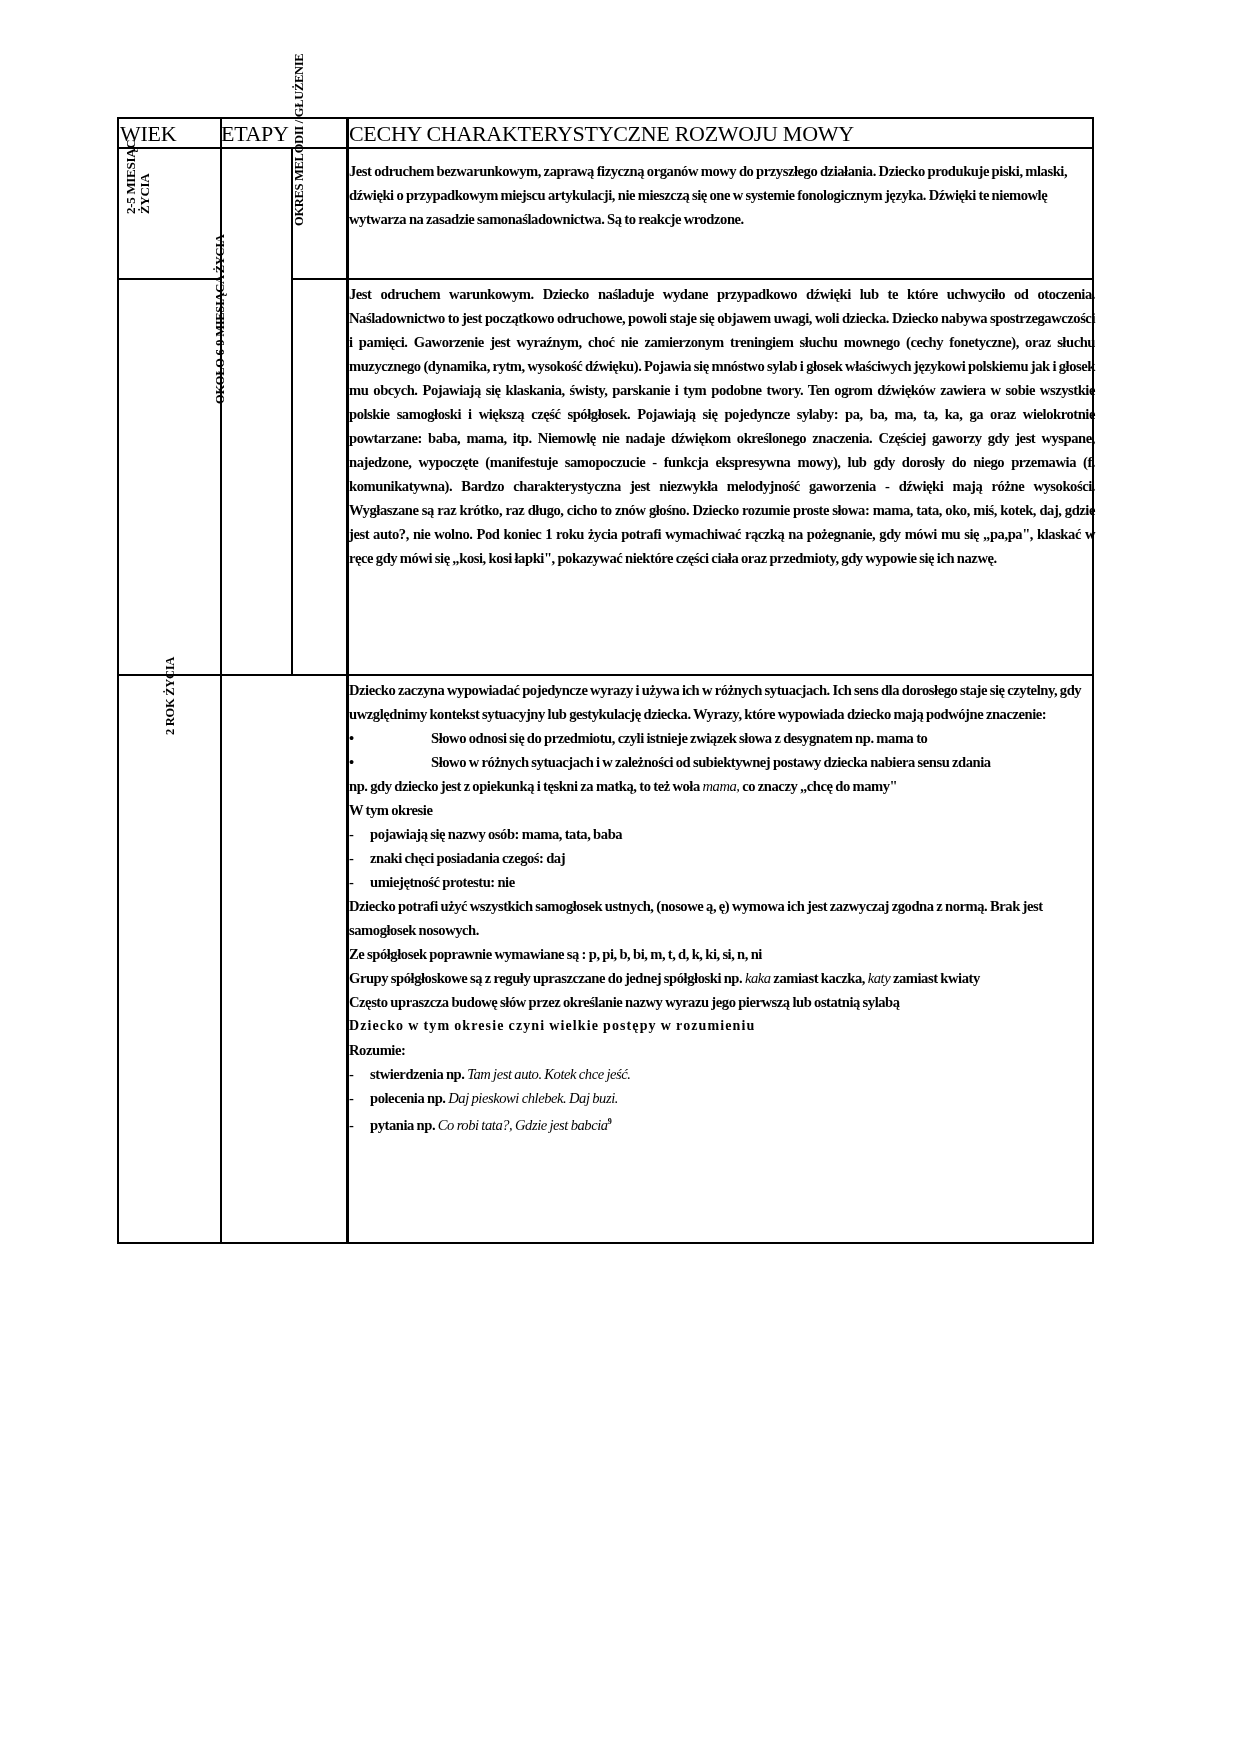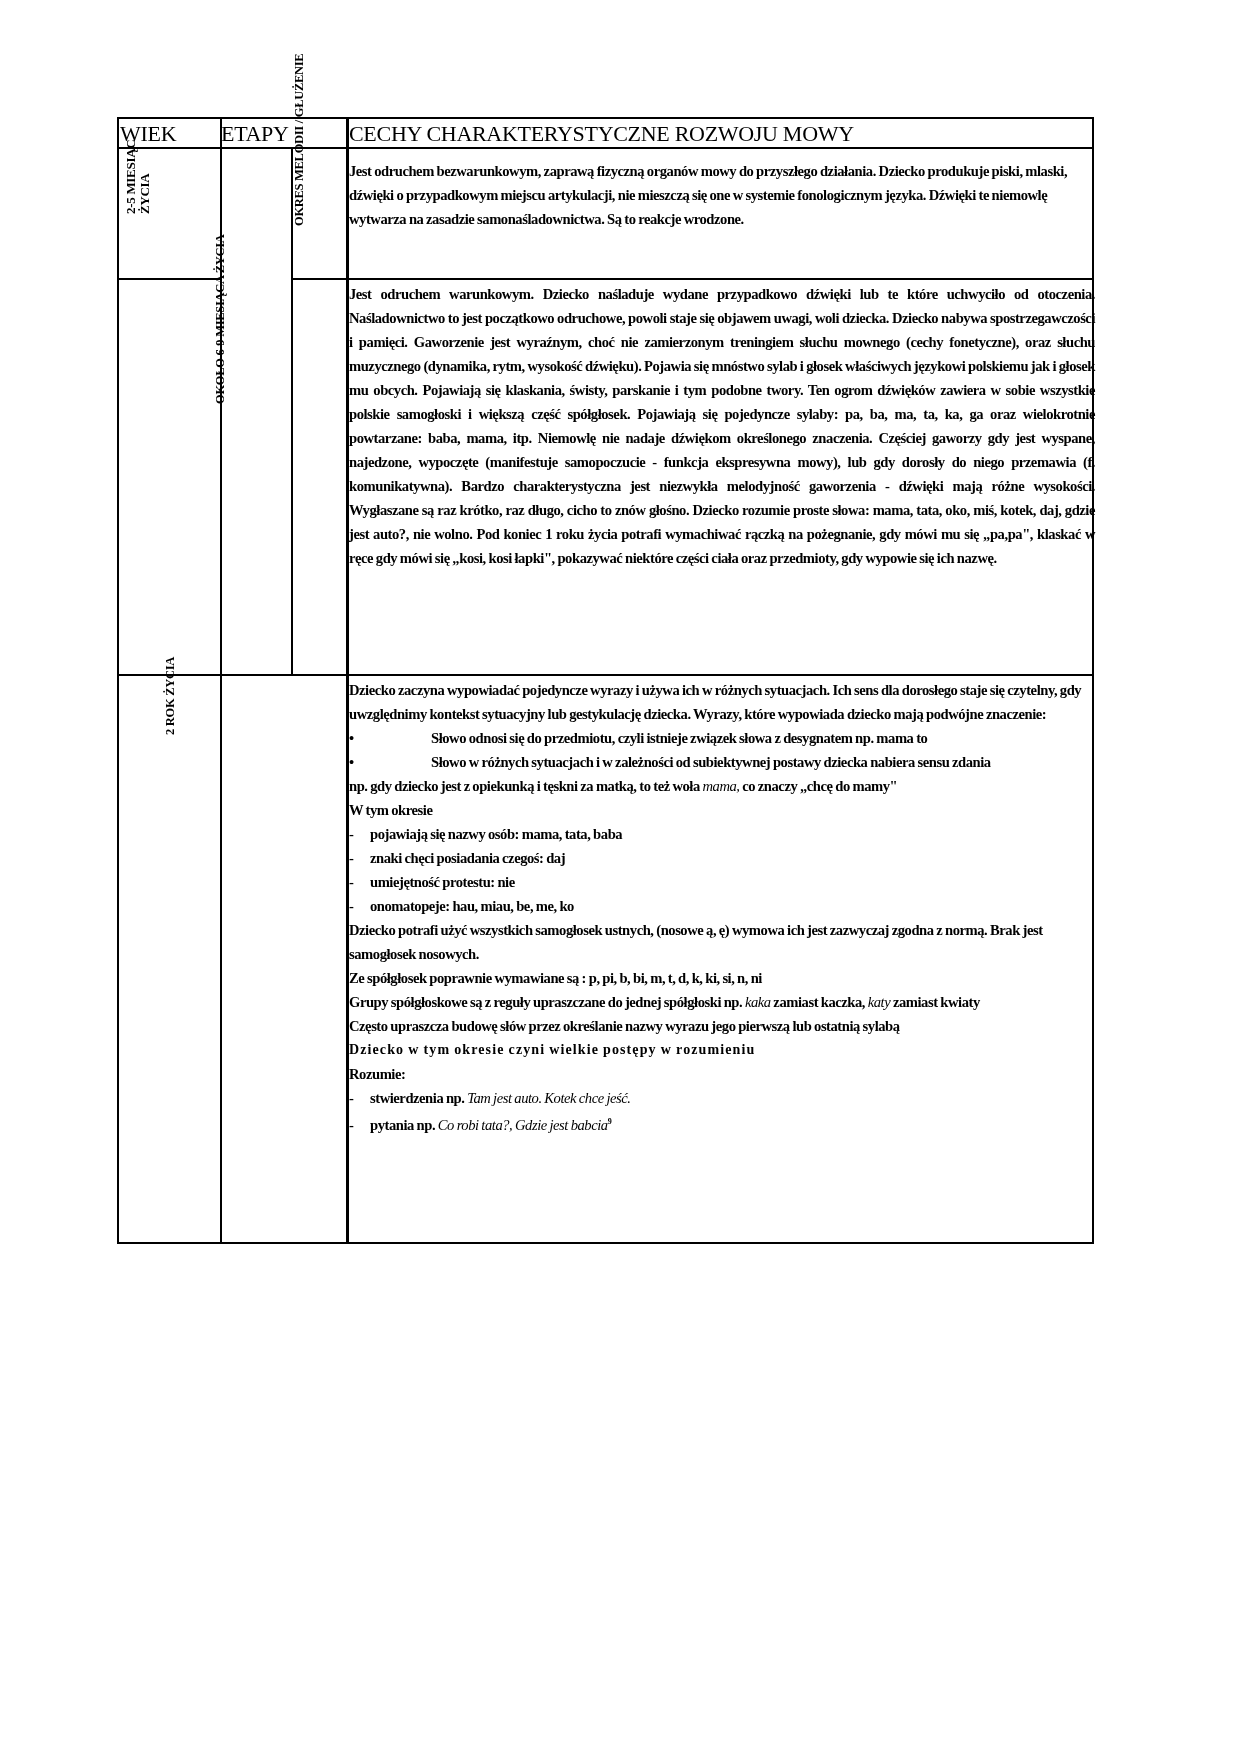--- a/index.html
+++ b/index.html
@@ -80,27 +80,27 @@
       <span class="bullet-dot">•</span><span>Słowo w różnych sytuacjach i w zależności od subiektywnej postawy dziecka nabiera sensu zdania</span>
     </p>
     <p>
       <span>np. gdy dziecko jest z opiekunką i tęskni za matką, to też woła </span><i>mama,</i><span> co znaczy „chcę do mamy"</span>
     </p>
 
     <p>W tym okresie</p>
     <p class="dash-item"><span class="dash">-</span><span>pojawiają się nazwy osób: mama, tata, baba</span></p>
     <p class="dash-item"><span class="dash">-</span><span>znaki chęci posiadania czegoś: daj</span></p>
     <p class="dash-item"><span class="dash">-</span><span>umiejętność protestu: nie</span></p>
-    <p class="dash-item"><span class="dash">-</span><span>onomatopeje: hau, miau, be, me, ko</span></p>
 
     <p>Dziecko potrafi użyć wszystkich samogłosek ustnych, (nosowe ą, ę) wymowa ich jest zazwyczaj zgodna z normą. Brak jest samogłosek nosowych.</p>
     <p>Ze spółgłosek poprawnie wymawiane są : p, pi, b, bi, m, t, d, k, ki, si, n, ni</p>
     <p style="white-space:nowrap;">
       <span>Grupy spółgłoskowe są z reguły upraszczane do jednej spółgłoski np. </span><i>kaka</i><span> zamiast kaczka, </span><i>katy</i><span> zamiast kwiaty</span>
     </p>
     <p>Często upraszcza budowę słów przez określanie nazwy wyrazu jego pierwszą lub ostatnią sylabą</p>
     <p class="bold-spaced">Dziecko w tym okresie czyni wielkie postępy w rozumieniu</p>
     <p>Rozumie:</p>
     <p class="dash-item"><span class="dash">-</span><span>stwierdzenia np. </span><i>Tam jest auto. Kotek chce jeść.</i></p>
+    <p class="dash-item"><span class="dash">-</span><span>polecenia np. </span><i>Daj pieskowi chlebek. Daj buzi.</i></p>
     <p class="dash-item"><span class="dash">-</span><span>pytania np. </span><i>Co robi tata?, Gdzie jest babcia</i><sup>9</sup></p>
   </div>
 
 </div>
 
 </body></html>

